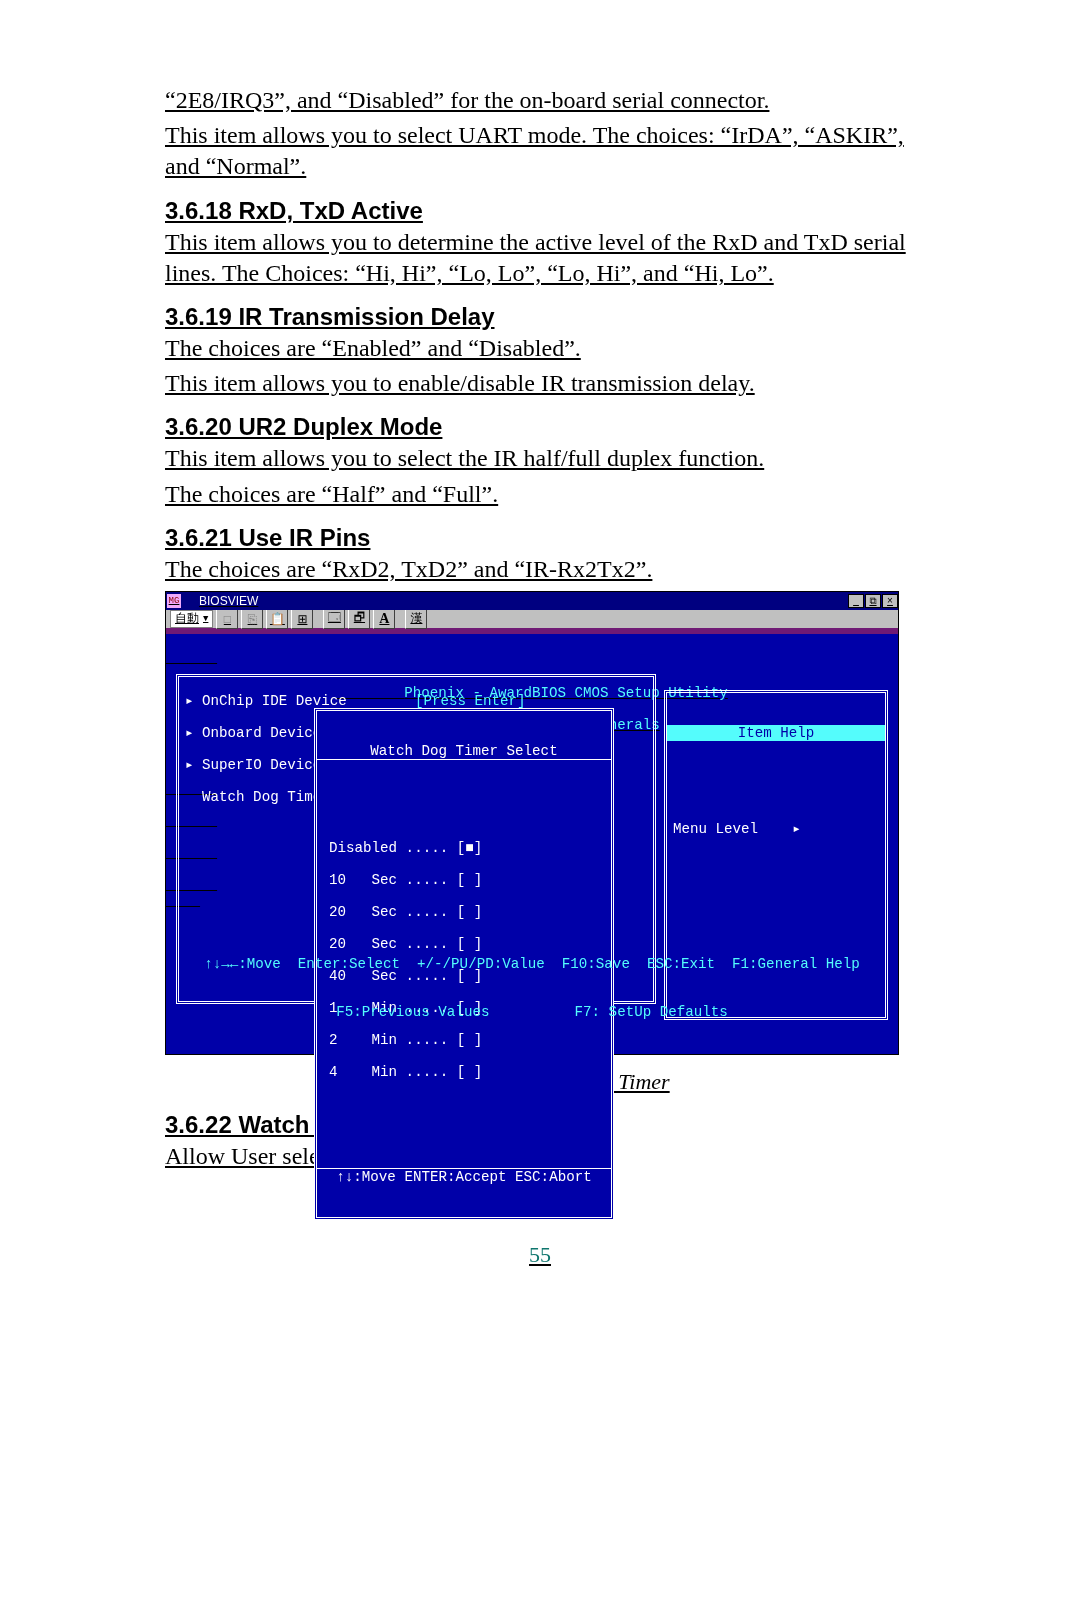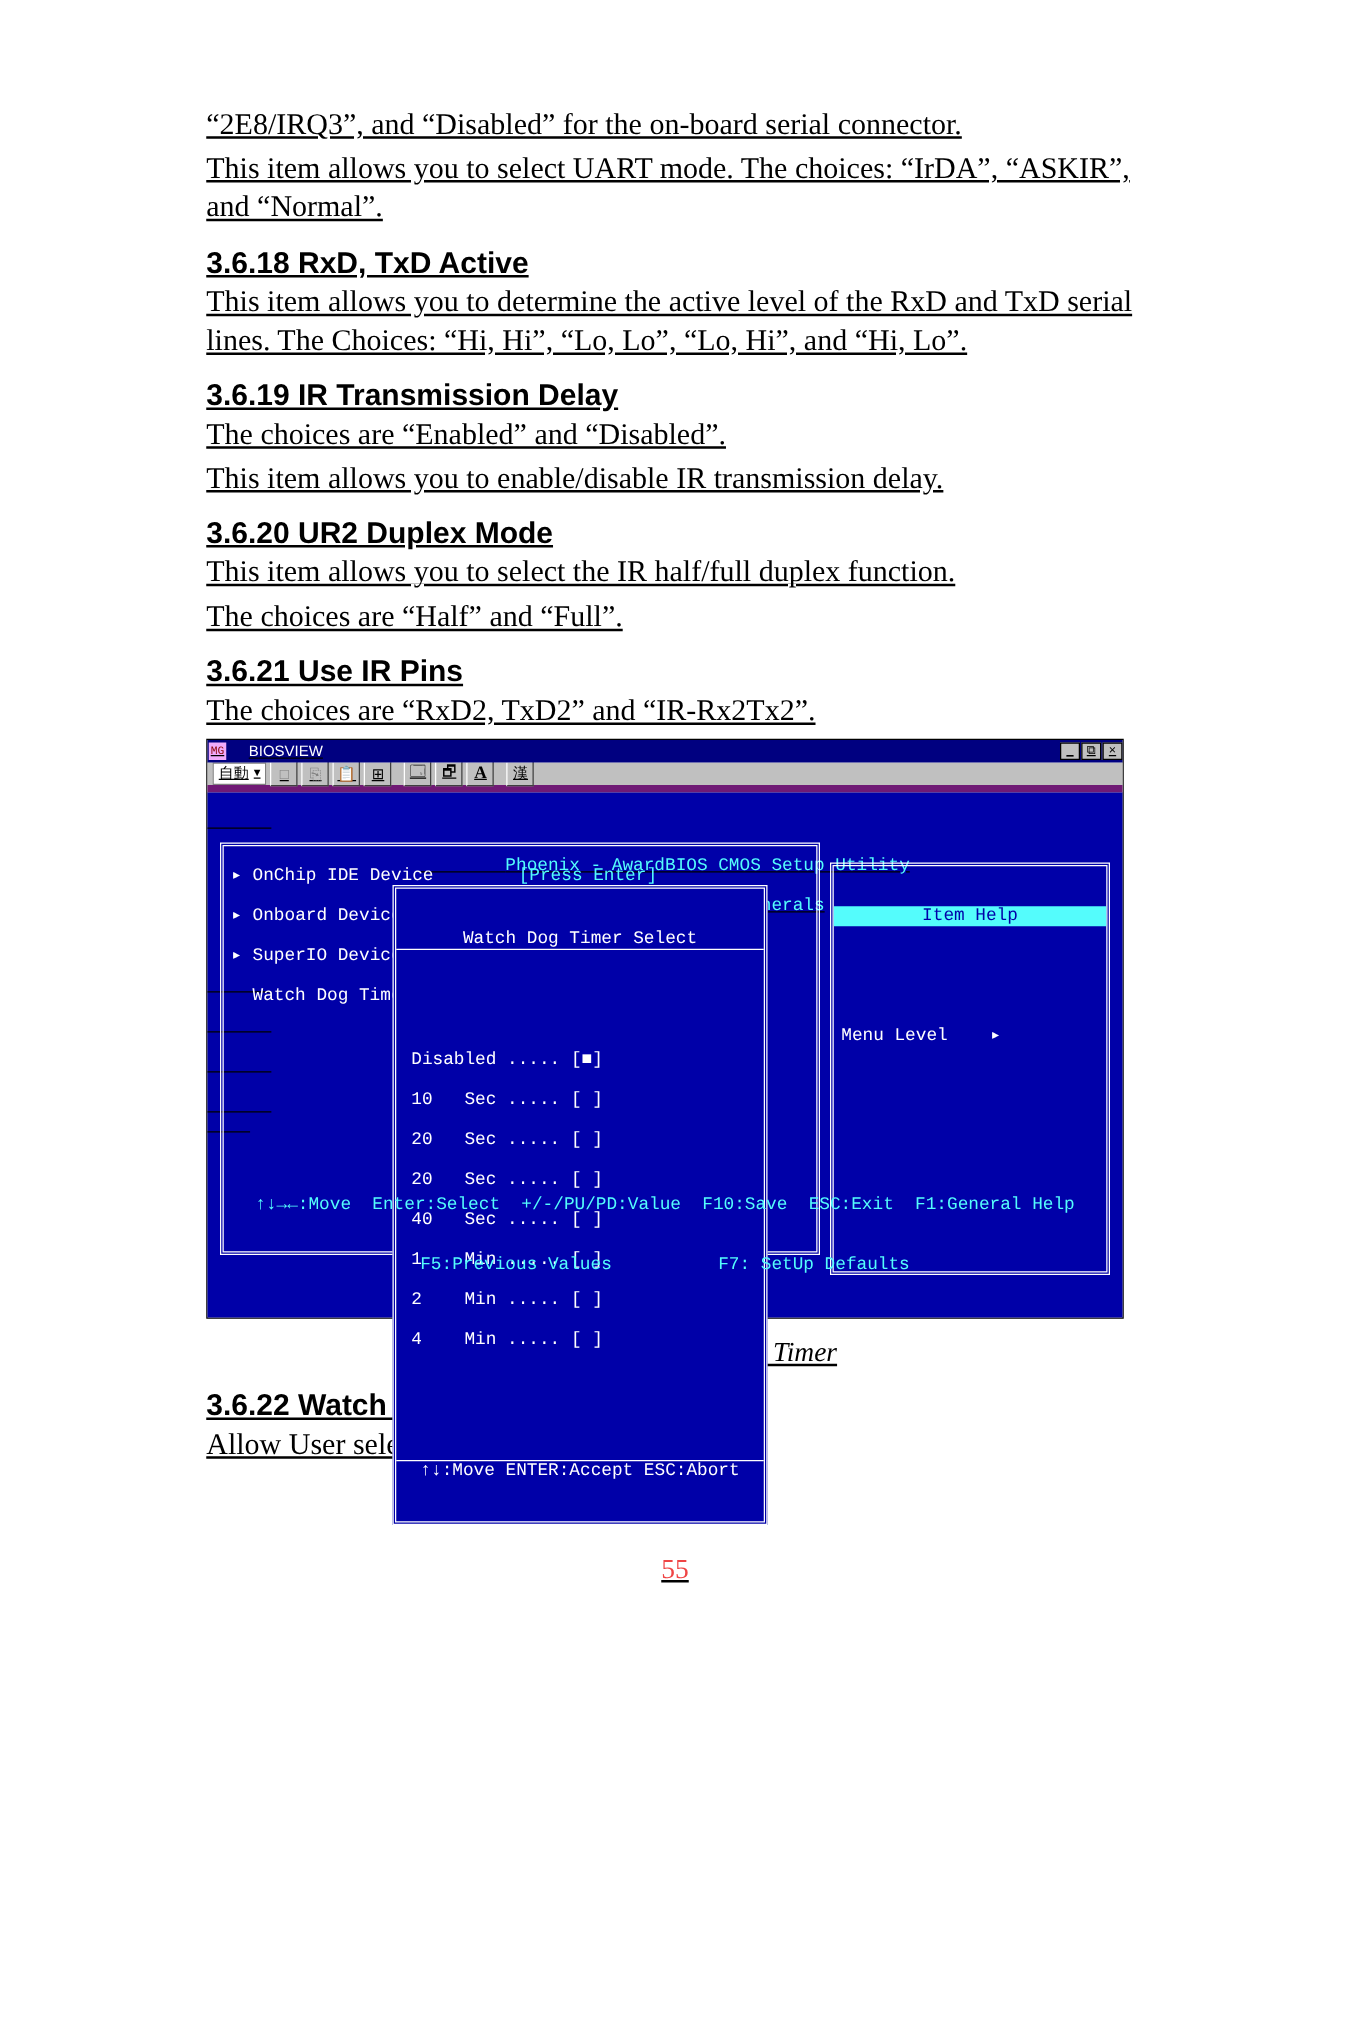--- a/index.html
+++ b/index.html
@@ -29,21 +29,21 @@
   }
   .caption {
     font-style: italic;
     font-family: "Times New Roman", serif;
     font-size: 22px;
     text-align: center;
     margin: 14px 0 16px 0;
   }
   .page-num {
     text-align: center;
-    color: #ef4444;
+    color: #0f766e;
     font-size: 22px;
     margin-top: 70px;
   }
 
   
   .bios-box {
     width: 734px;
     margin: 6px 0 2px 0;
     font-family: "Courier New", monospace;
     border: 1px solid #000;

